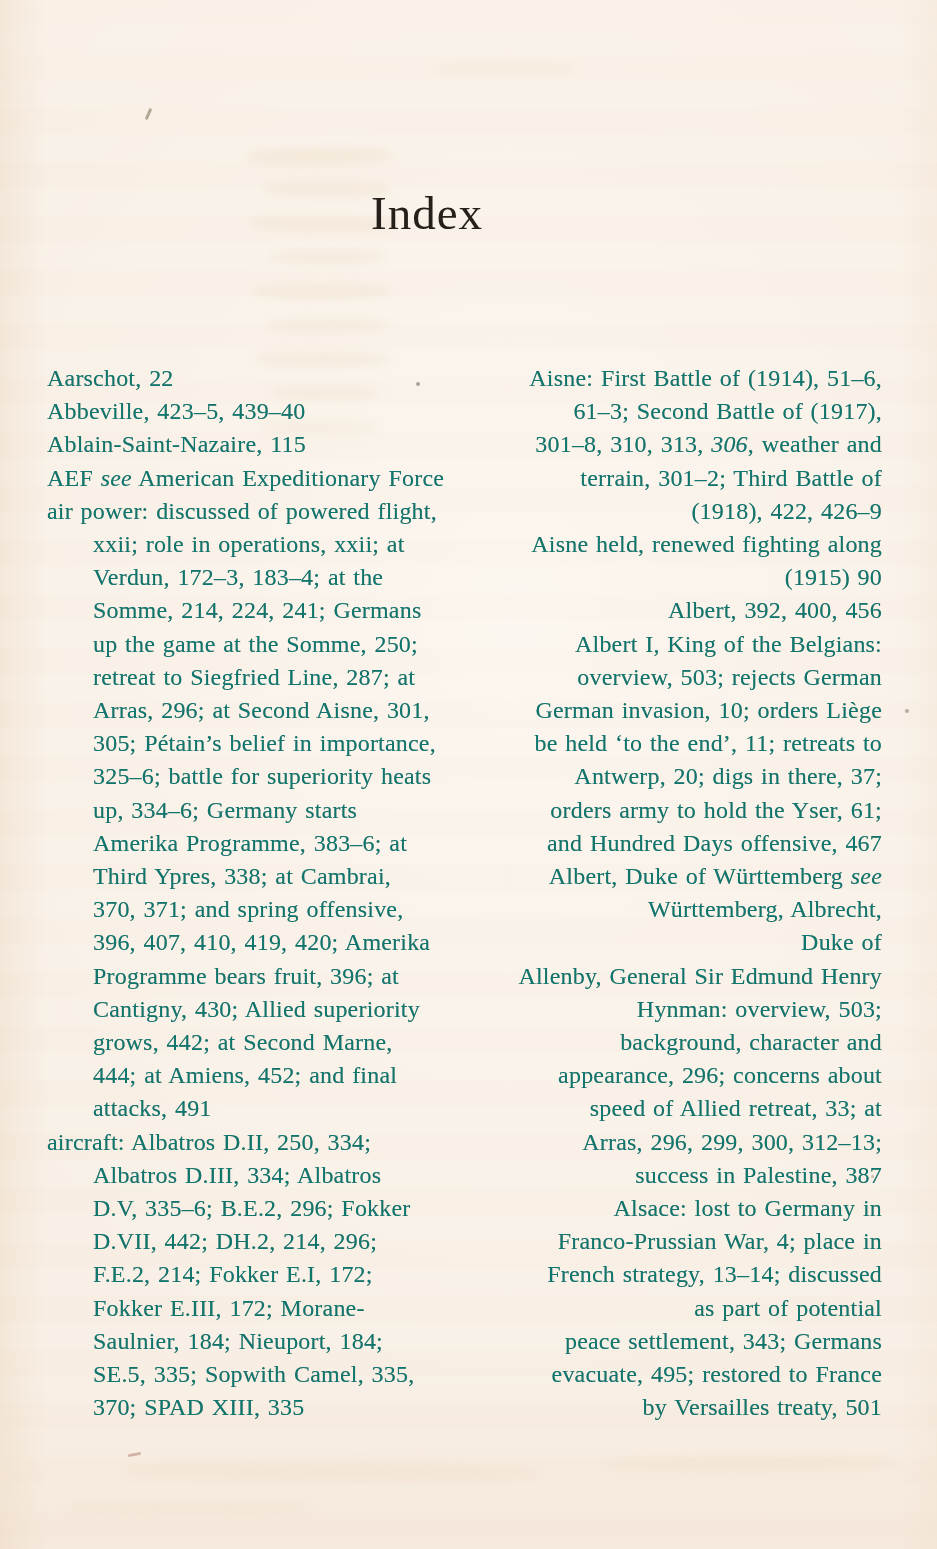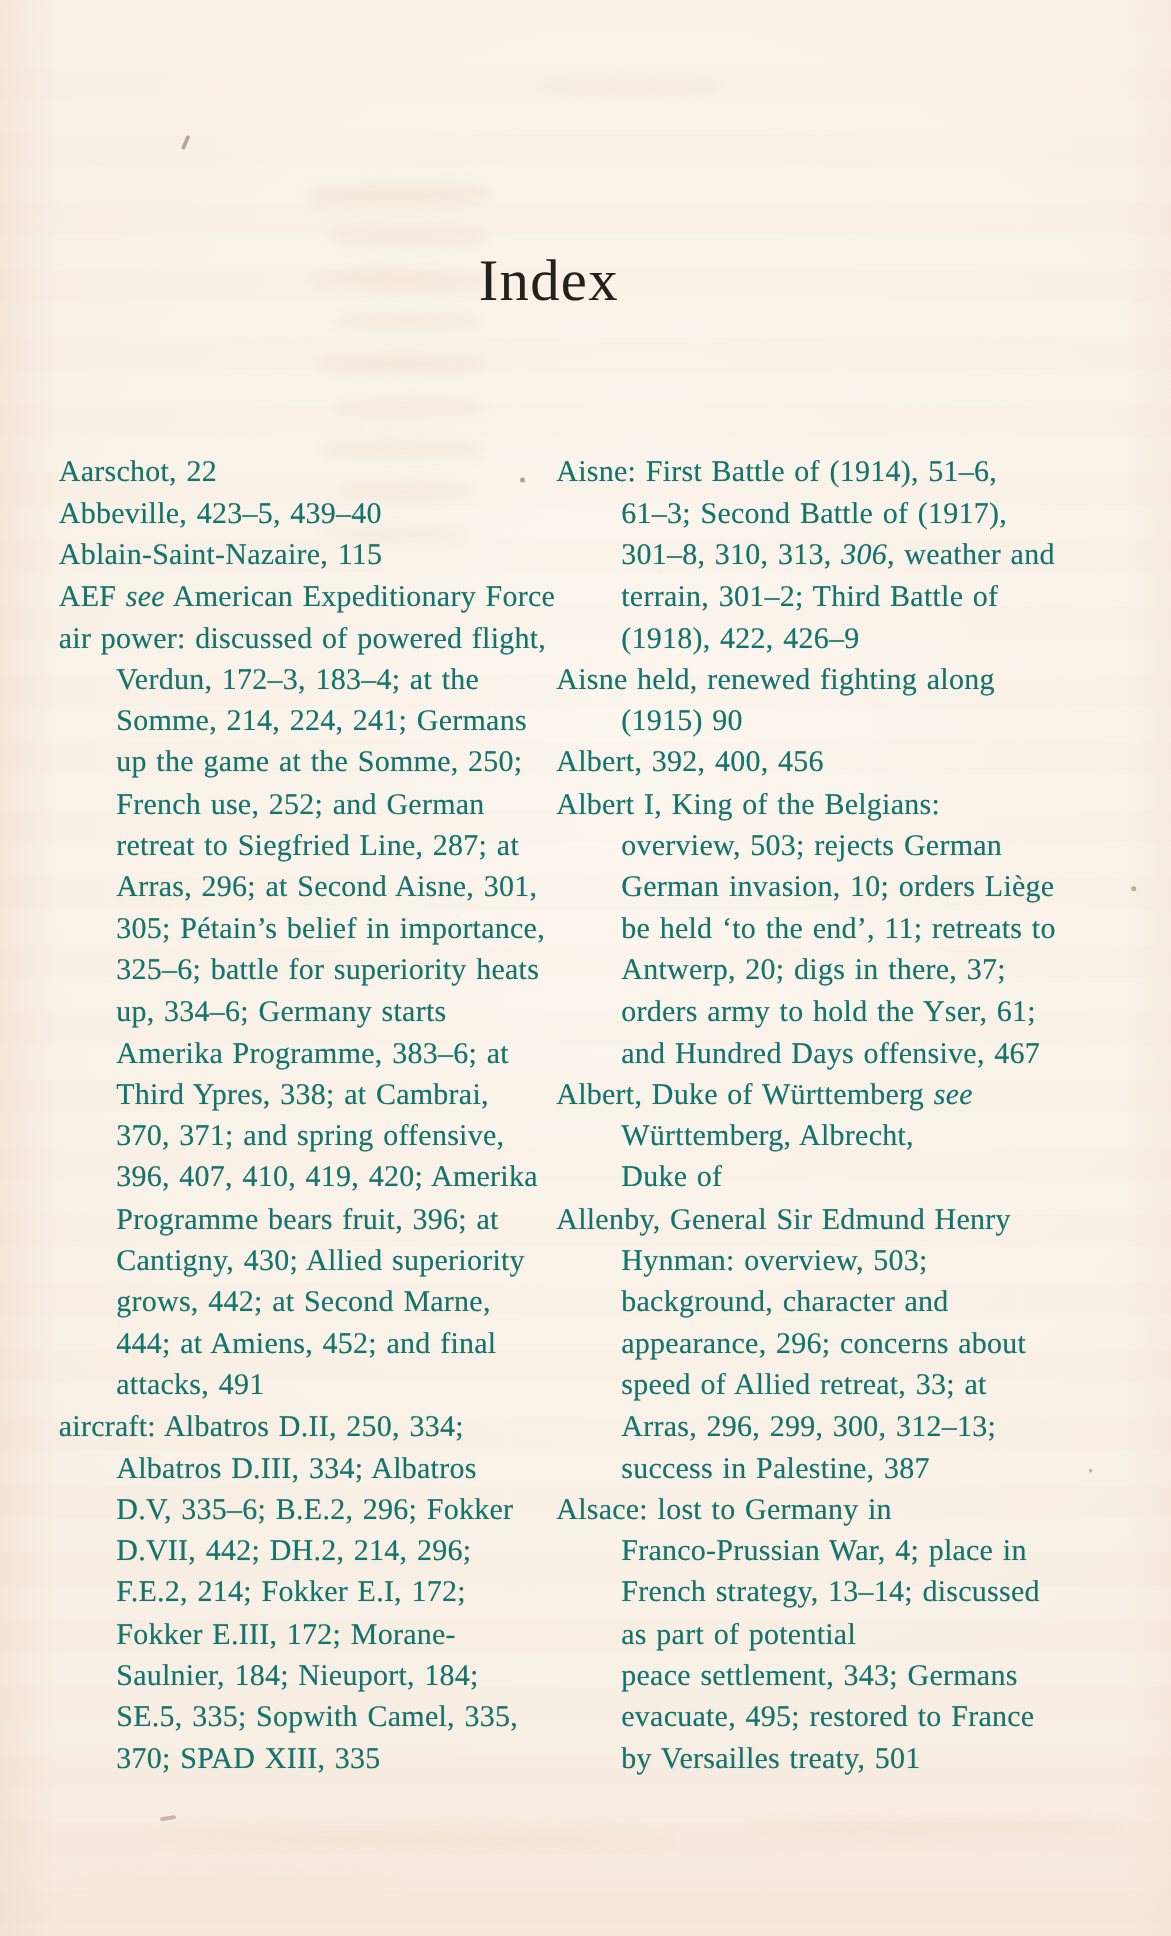--- a/index.html
+++ b/index.html
@@ -16,30 +16,30 @@
       linear-gradient(270deg, rgba(236,214,190,.18), rgba(236,214,190,0) 4%),
       linear-gradient(180deg, rgba(250,242,233,.6), rgba(250,242,233,0) 12%, rgba(244,226,212,0) 88%, rgba(243,224,208,.45)),
       radial-gradient(120% 90% at 55% 40%, rgba(255,252,247,.5), rgba(255,252,247,0) 60%),
       repeating-linear-gradient(180deg, rgba(240,218,200,.07) 0 26px, rgba(255,255,255,.05) 26px 54px);
   }
   .blot{position:absolute;background:#e7d5b8;border-radius:45%;filter:blur(5px);}
   .speck{position:absolute;}
   .title{
     position:absolute;left:371px;top:188px;
     font-size:47px;line-height:50px;color:#26201a;
-    letter-spacing:1px;font-weight:400;margin:12px;
+    letter-spacing:1px;font-weight:400;margin:0;
   }
   .col{
     position:absolute;top:362px;
     font-size:24px;line-height:33.2px;color:#0f766e;
     letter-spacing:.2px;word-spacing:1.5px;
     text-shadow:0 0 .6px rgba(43,36,28,.35);
   }
   .col-left{left:47px;width:400px;}
-  .col-right{left:445px;width:460px;}
+  .col-right{left:422px;width:460px;text-align:right;}
   .line{white-space:nowrap;}
   .col-left .line.cont{margin-left:46px;}
   .col-right .line.cont{margin-left:52px;}
   em{font-style:italic;}
 </style>
 </head>
 <body>
 
 <div class="paper"></div>
 
@@ -73,24 +73,24 @@
       <div class="line">Abbeville, 423–5, 439–40</div>
     </div>
     <div class="entry">
       <div class="line">Ablain-Saint-Nazaire, 115</div>
     </div>
     <div class="entry">
       <div class="line">AEF <em>see</em> American Expeditionary Force</div>
     </div>
     <div class="entry">
       <div class="line">air power: discussed of powered flight,</div>
+      <div class="line cont">xxii; role in operations, xxii; at</div>
       <div class="line cont">Verdun, 172–3, 183–4; at the</div>
       <div class="line cont">Somme, 214, 224, 241; Germans</div>
       <div class="line cont">up the game at the Somme, 250;</div>
-      <div class="line cont">French use, 252; and German</div>
       <div class="line cont">retreat to Siegfried Line, 287; at</div>
       <div class="line cont">Arras, 296; at Second Aisne, 301,</div>
       <div class="line cont">305; Pétain’s belief in importance,</div>
       <div class="line cont">325–6; battle for superiority heats</div>
       <div class="line cont">up, 334–6; Germany starts</div>
       <div class="line cont">Amerika Programme, 383–6; at</div>
       <div class="line cont">Third Ypres, 338; at Cambrai,</div>
       <div class="line cont">370, 371; and spring offensive,</div>
       <div class="line cont">396, 407, 410, 419, 420; Amerika</div>
       <div class="line cont">Programme bears fruit, 396; at</div>

